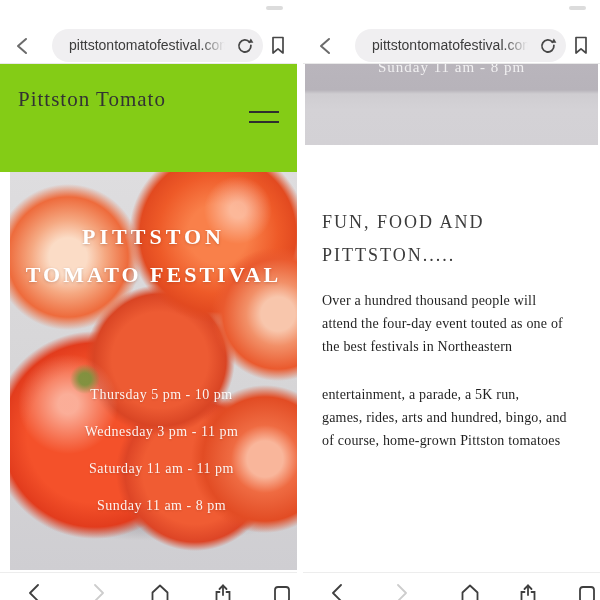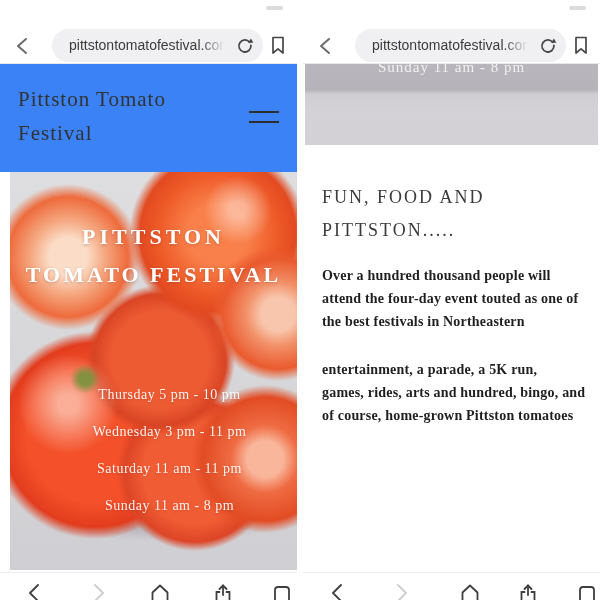--- a/index.html
+++ b/index.html
@@ -17,21 +17,21 @@
   .url-pill{position:absolute;left:52px;top:29px;width:211px;height:33px;border-radius:17px;
             background:#f0eff1;overflow:hidden;}
   .url-text{position:absolute;left:17px;top:0;line-height:33px;font-family:"Liberation Sans","DejaVu Sans",sans-serif;
             font-size:14px;color:#3c3c3c;white-space:nowrap;}
   .url-fade{position:absolute;right:28px;top:0;width:34px;height:33px;
             background:linear-gradient(to right,rgba(240,239,241,0),#f0eff1 70%);}
   .refresh-chip{position:absolute;right:6px;top:5px;width:24px;height:24px;}
   .bookmark-chip{position:absolute;right:8px;top:34px;width:22px;height:22px;}
 
   
-  .site-header{position:absolute;top:64px;left:0;width:100%;height:108px;background:#3b82f6;}
+  .site-header{position:absolute;top:64px;left:0;width:100%;height:108px;background:#84cc16;}
   .site-title{position:absolute;left:18px;top:18px;font-size:21px;line-height:34px;color:#333333;
               letter-spacing:1px;}
   .hamburger{position:absolute;right:18px;top:47px;width:30px;height:13px;cursor:pointer;}
   .hamburger .bar{position:absolute;left:0;width:30px;height:2px;background:#2e2e2e;}
   .hamburger .bar.b1{top:0;} .hamburger .bar.b2{top:10px;}
 
   .hero{position:absolute;top:172px;left:10px;width:287px;height:398px;overflow:hidden;
     background:
       radial-gradient(circle at 75px 207px, rgba(124,146,62,.95) 0 6px, rgba(124,146,62,0) 15px),
       radial-gradient(circle at 58px 232px, rgba(255,235,225,.6) 0 10px, rgba(255,255,255,0) 50px),
@@ -44,32 +44,32 @@
       radial-gradient(circle at 185px 300px, #f05c33 0 52px, #dd4526 70px, rgba(221,69,38,0) 79px),
       radial-gradient(circle at 85px 263px, #f4512a 0 68px, #e23c1d 92px, rgba(226,60,29,0) 104px),
       radial-gradient(ellipse 170px 24px at 150px 352px, rgba(105,95,102,.32), rgba(105,95,102,0) 70%),
       linear-gradient(#dedddf, #d6d5d7 55%, #cfced2);}
   .hero-overlay{position:absolute;top:0;left:0;width:100%;height:100%;text-align:center;color:#ffffff;}
   .hero-title{position:absolute;top:46px;left:0;width:100%;font-size:22px;font-weight:bold;
               line-height:38px;letter-spacing:4px;text-shadow:0 1px 3px rgba(90,30,10,.25);}
   .hero-title .l2{letter-spacing:3px;}
   .hero-date{position:absolute;top:144px;left:0;width:100%;font-size:22px;letter-spacing:1px;
              color:rgba(255,255,255,.96);text-shadow:0 1px 3px rgba(90,30,10,.2);}
-  .hero-sched{position:absolute;top:204px;left:16px;width:100%;}
+  .hero-sched{position:absolute;top:204px;left:8px;width:100%;}
   .sched-line{height:37px;line-height:37px;font-size:14px;letter-spacing:.5px;color:rgba(255,255,255,.93);
               text-shadow:0 1px 2px rgba(90,30,10,.2);}
 
   
   .hero-tail{position:absolute;top:64px;left:2px;width:293px;height:81px;overflow:hidden;text-align:center;
              background:linear-gradient(#b9b5bc 0,#b7b3ba 26px,#cfcdd1 30px,#d4d2d6 46px,#d3d1d5 100%);}
   .hero-tail-text{position:absolute;top:-5px;left:0;width:100%;font-size:15px;letter-spacing:1px;
                   color:rgba(255,255,255,.8);}
   .article{position:absolute;top:145px;left:0;width:100%;}
-  .article-heading{margin:36px 0 0 19px;font-size:18px;line-height:33px;letter-spacing:2px;color:#3b3b3b;}
-  .para{margin:17px 0 0 19px;font-weight:bold;color:#1f1f1f;}
+  .article-heading{margin:61px 0 0 19px;font-size:18px;line-height:33px;letter-spacing:2px;color:#3b3b3b;}
+  .para{margin:17px 0 0 19px;font-weight:normal;color:#1f1f1f;}
   .para.second{margin-top:25px;}
   .pline{font-size:14px;line-height:23px;letter-spacing:.2px;white-space:nowrap;}
 
   
   .bottom-nav{position:absolute;bottom:0;left:0;width:100%;height:28px;background:#ffffff;
               border-top:1px solid #ededed;box-sizing:border-box;overflow:hidden;}
   .nav-ic{position:absolute;top:9px;width:24px;height:24px;}
 </style>
 </head>
 <body>
@@ -98,21 +98,20 @@
       <div class="bookmark-chip">
         <svg width="22" height="22" viewBox="0 0 22 22">
           <path d="M6,3.5 H16 V19 L11,14.8 L6,19 Z" fill="none" stroke="#474747" stroke-width="1.7" stroke-linejoin="round"></path>
         </svg>
       </div>
     </div>
 
     <div class="site-header">
       <div class="site-title">
         <div>Pittston Tomato</div>
-        <div>Festival</div>
       </div>
       <div class="hamburger">
         <div class="bar b1"></div>
         <div class="bar b2"></div>
       </div>
     </div>
 
     <div class="hero">
       <div class="hero-overlay">
         <div class="hero-title">

